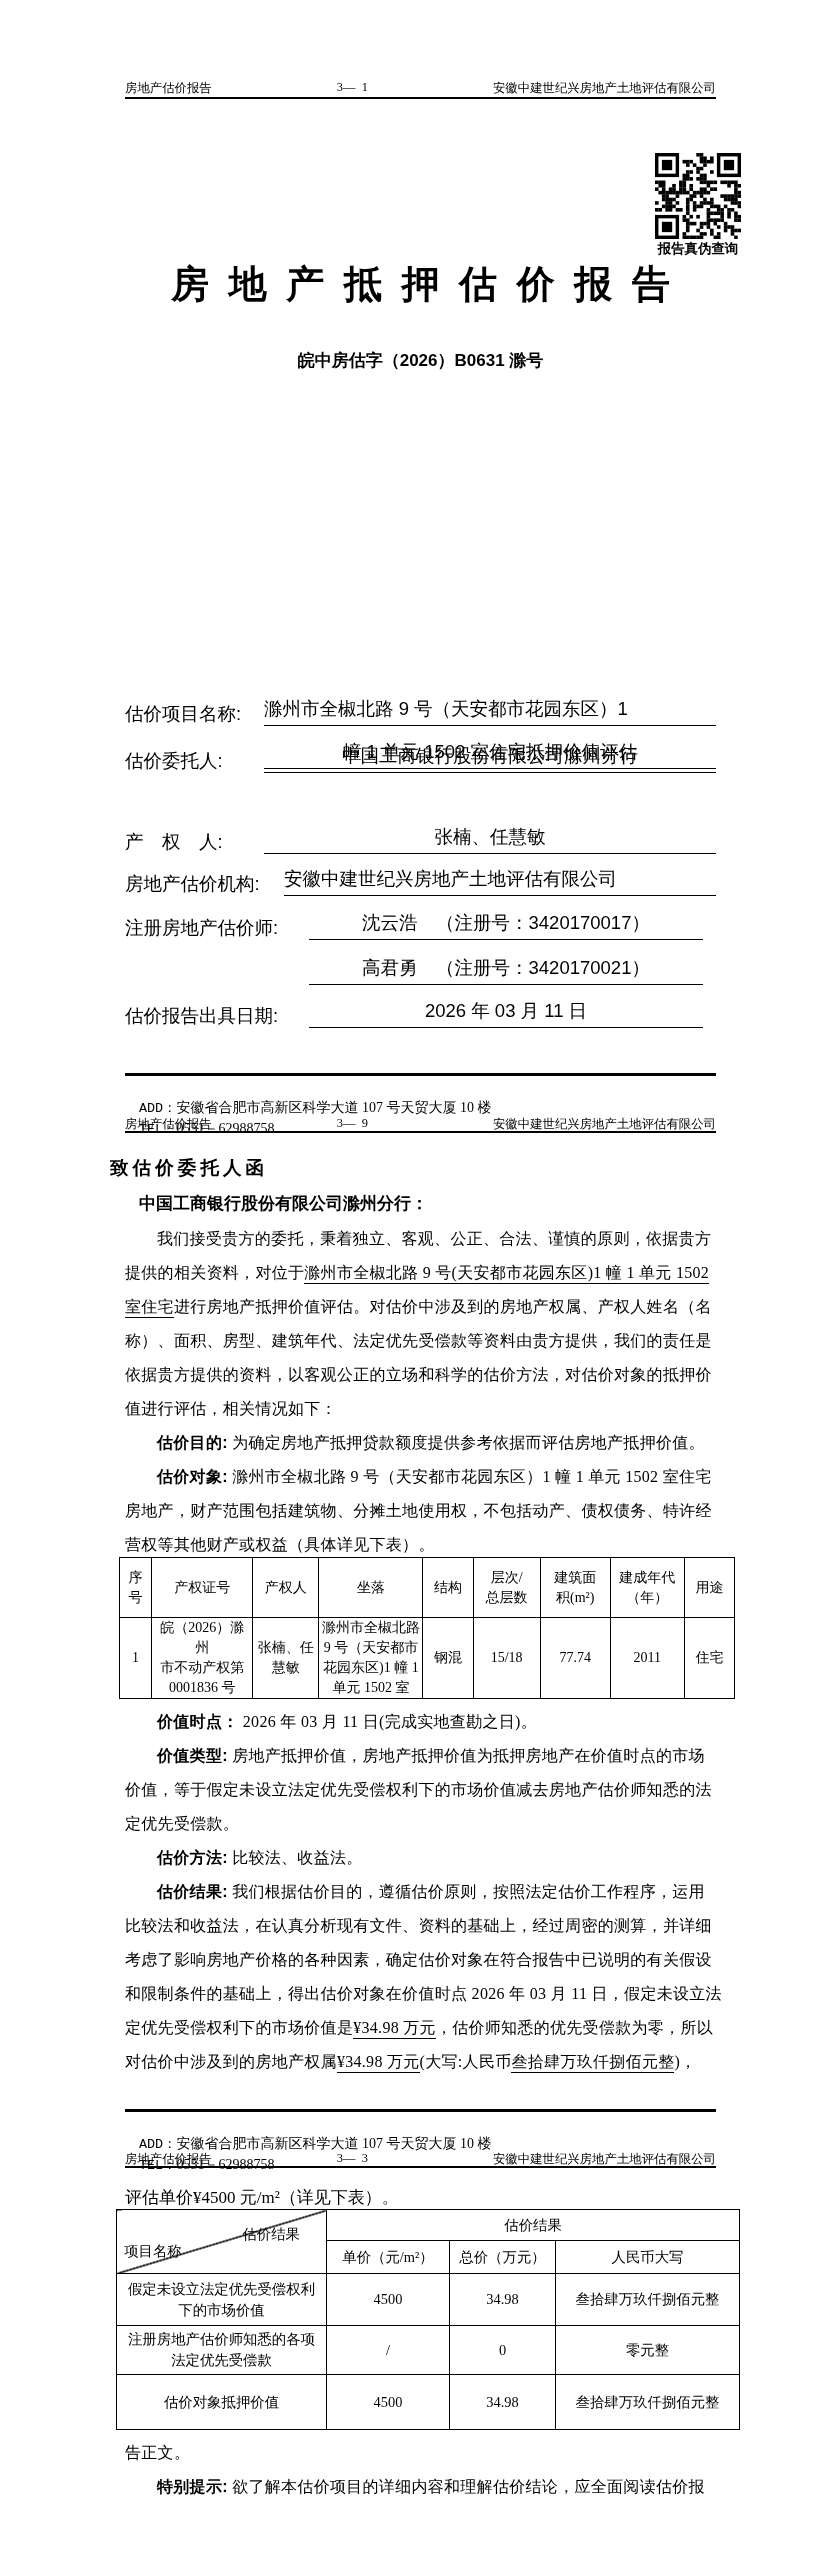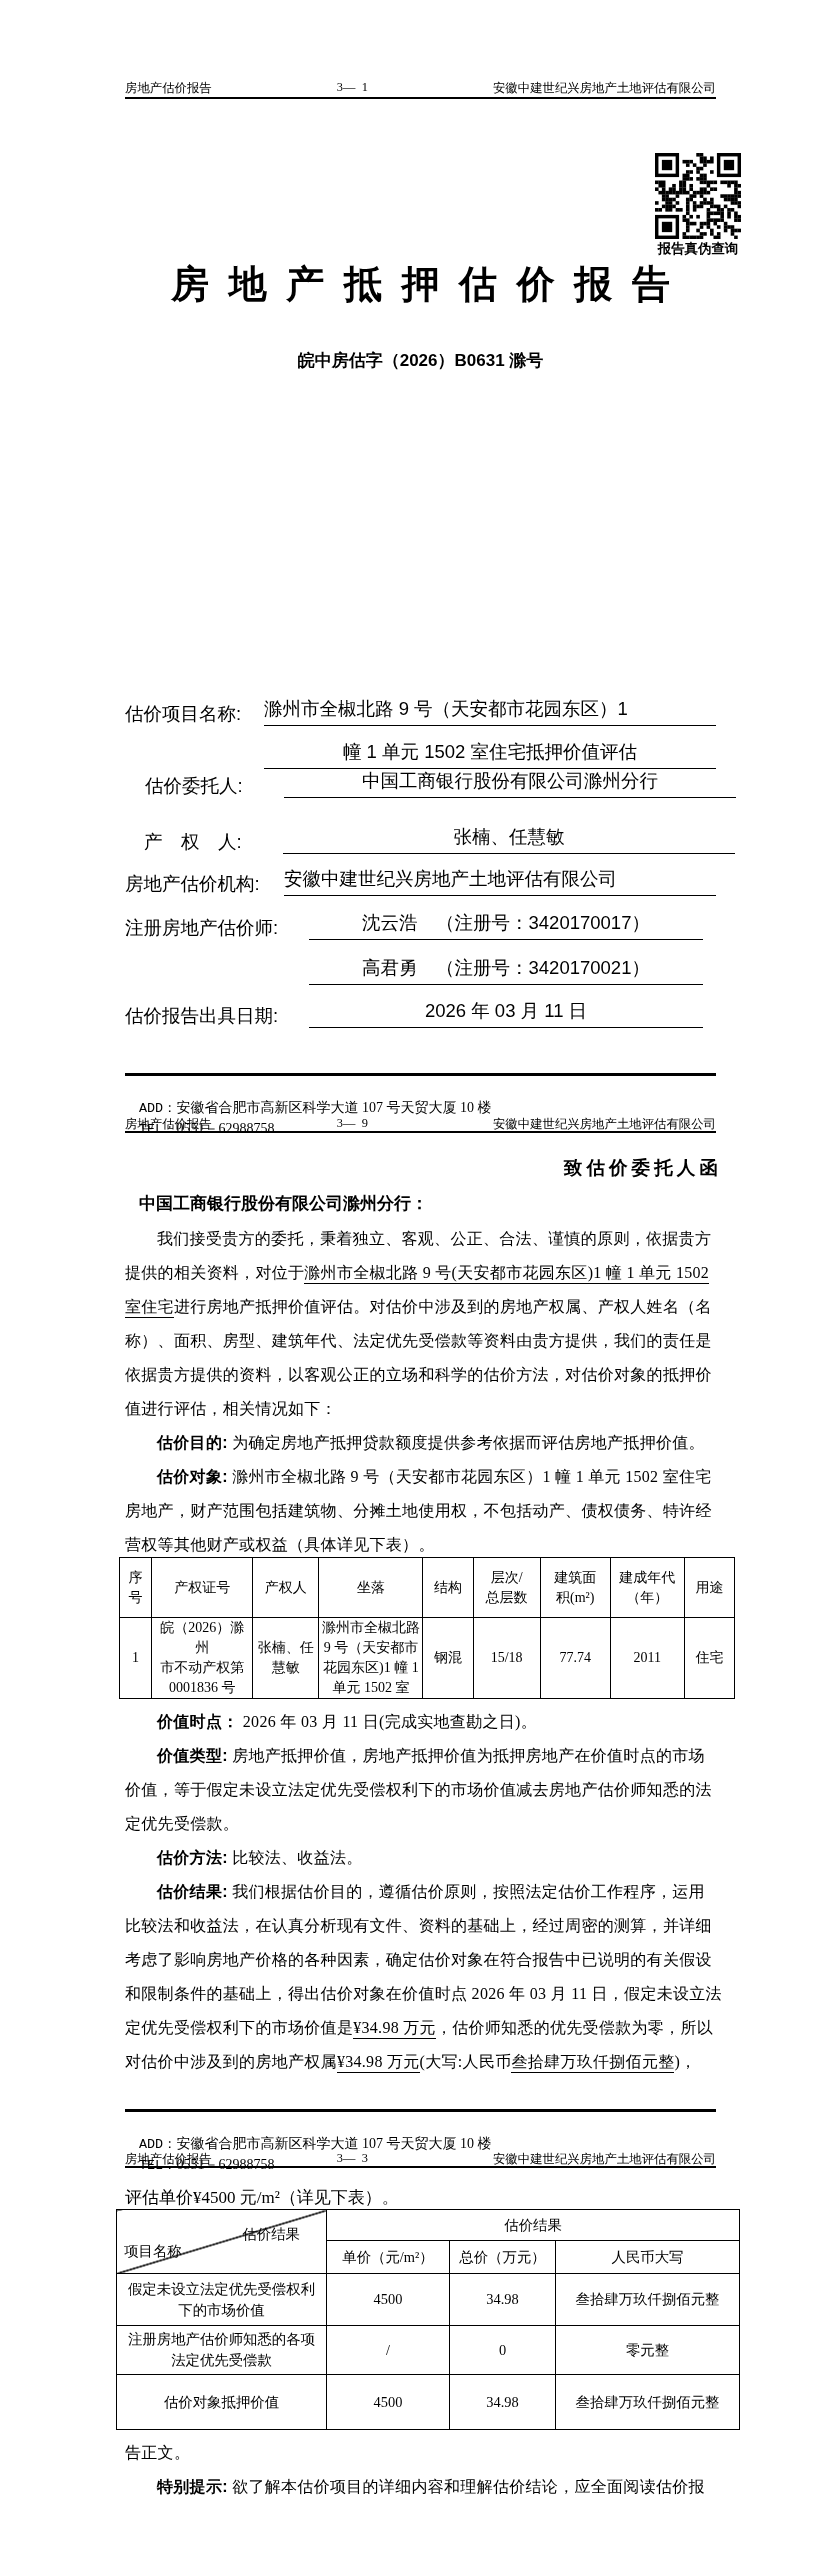--- a/index.html
+++ b/index.html
@@ -21,21 +21,21 @@
   .docno{left:125px;width:591px;text-align:center;font-size:17px;font-weight:bold;
          font-family:"Liberation Sans",sans-serif;}
   .qrcap{font-size:13.4px;font-weight:bold;text-align:center;
          font-family:"Liberation Sans",sans-serif;}
   .frow{left:125px;display:flex;align-items:flex-end;font-weight:normal;font-size:18.5px;
         font-family:"Liberation Sans",sans-serif;white-space:nowrap;}
   .flabel{flex:none;white-space:pre;}
   .fval{border-bottom:1.5px solid #000;padding-bottom:3.6px;text-align:center;}
   .fval.left{text-align:left;}
   
-  .lettertitle{left:131px;width:591px;text-align:right;font-size:18.5px;font-weight:bold;
+  .lettertitle{left:110px;width:591px;text-align:left;font-size:18.5px;font-weight:bold;
                letter-spacing:4.1px;font-family:"Liberation Sans",sans-serif;}
   .salut{left:139px;font-size:17px;font-weight:bold;font-family:"Liberation Sans",sans-serif;}
   .body-block{left:125px;width:598px;font-size:16px;line-height:34px;letter-spacing:0.3px;}
   .bl{height:34px;white-space:nowrap;}
   .ind{text-indent:32px;}
   .blab{font-weight:bold;font-family:"Liberation Sans",sans-serif;}
   .useg{border-bottom:1px solid #000;padding-bottom:1.5px;}
   
   table.grid{border-collapse:collapse;table-layout:fixed;}
   table.grid td,table.grid th{border:1px solid #000;padding:0 2.1px;text-align:center;
@@ -290,26 +290,26 @@
   <div class="abs docno" style="top:349px;">皖中房估字（2026）B0631 滁号</div>
 
   <div class="abs frow" style="top:699px;height:27px;">
     <span class="flabel" style="width:139px;">估价项目名称:</span>
     <span class="fval left" style="width:452px;">滁州市全椒北路 9 号（天安都市花园东区）1</span>
   </div>
   <div class="abs frow" style="top:742px;height:27px;">
     <span class="flabel" style="width:139px;"></span>
     <span class="fval" style="width:452px;">幢 1 单元 1502 室住宅抵押价值评估</span>
   </div>
-  <div class="abs frow" style="top:771px;height:27px;margin-left:20px;">
+  <div class="abs frow" style="top:746px;height:27px;">
     <span class="flabel" style="width:139px;">估价委托人:</span>
     <span class="fval" style="width:452px;">中国工商银行股份有限公司滁州分行</span>
   </div>
   <div class="abs frow" style="top:827px;height:27px;">
-    <span class="flabel" style="width:139px;margin-left:19px;">产　权　人:</span>
+    <span class="flabel" style="width:139px;">产　权　人:</span>
     <span class="fval" style="width:452px;">张楠、任慧敏</span>
   </div>
   <div class="abs frow" style="top:869px;height:27px;align-items:flex-end;">
     <span class="flabel" style="width:159px;">房地产估价机构:</span>
     <span class="fval left" style="width:432px;">安徽中建世纪兴房地产土地评估有限公司</span>
   </div>
   <div class="abs frow" style="top:913px;height:27px;">
     <span class="flabel" style="width:184px;">注册房地产估价师:</span>
     <span class="fval" style="width:394px;">沈云浩　（注册号：3420170017）</span>
   </div>

